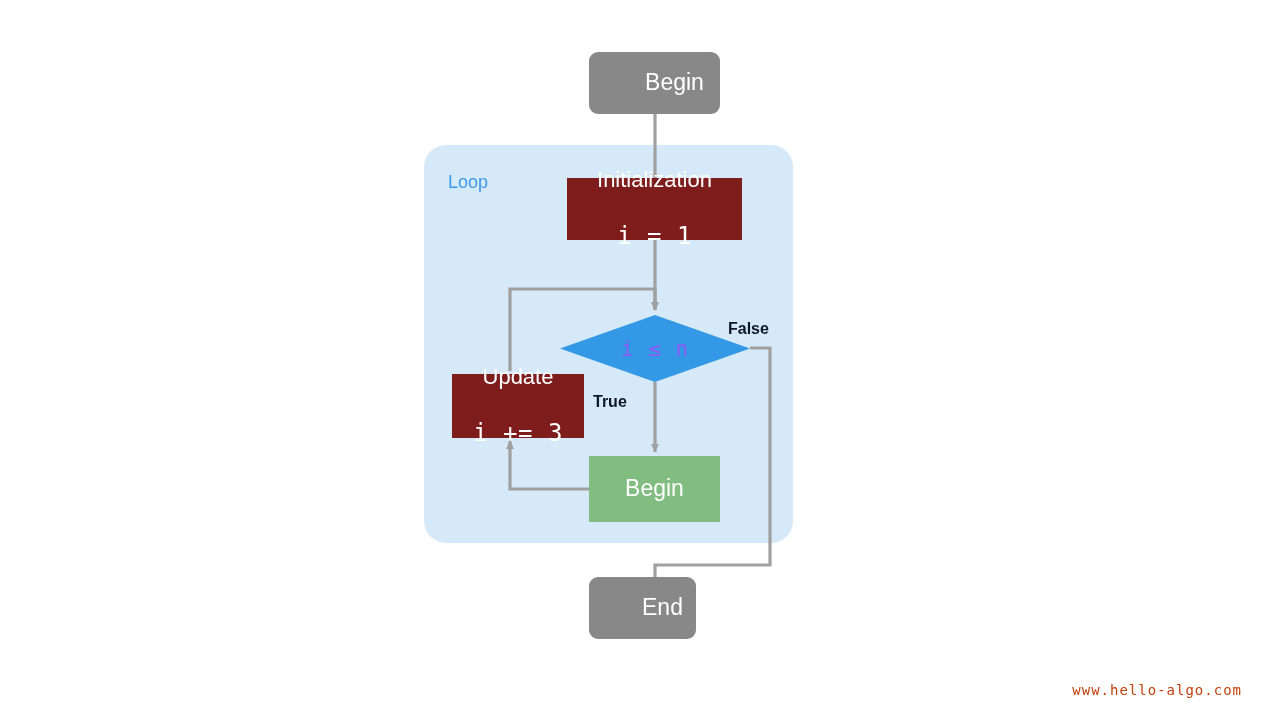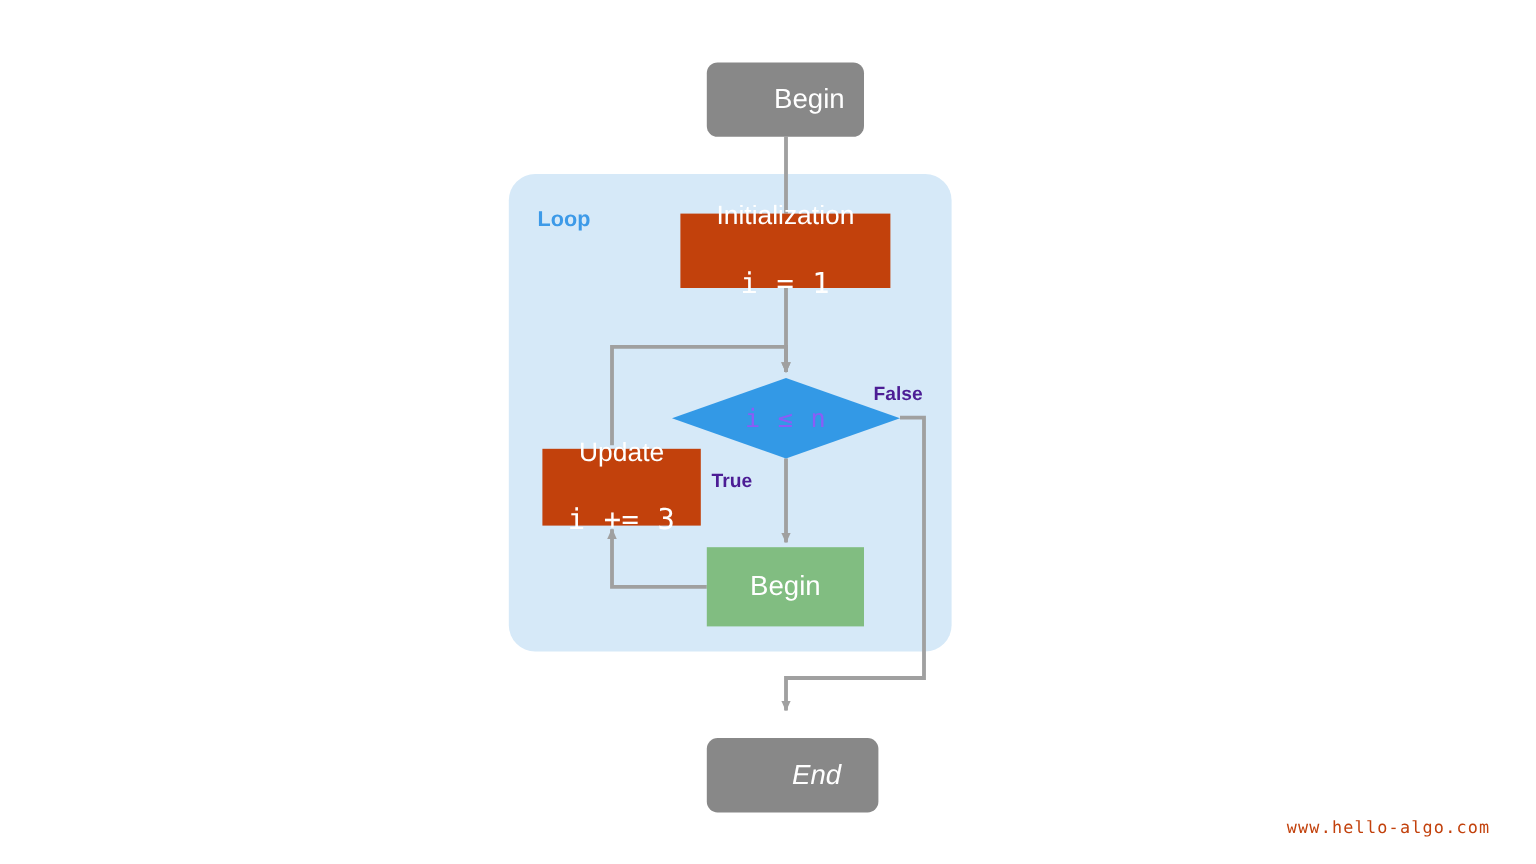--- a/index.html
+++ b/index.html
@@ -32,21 +32,21 @@
     text-align: center;
     line-height: 1.18;
   }
   .node-terminal {
     background: #888888;
     border-radius: 9px;
     font-size: 23px;
     padding-left: 40px;
   }
   .node-process {
-    background: #c2410c;
+    background: #7f1d1d;
     font-size: 22px;
     gap: 28px;
   }
   .node-task {
     background: #81bd81;
     font-size: 23px;
   }
   .line-mono {
     font-family: "DejaVu Sans Mono", "Liberation Mono", monospace;
     font-size: 24px;
@@ -62,30 +62,30 @@
     display: flex;
     align-items: center;
     justify-content: center;
     color: #8b5cf6;
     font-family: "DejaVu Sans Mono", "Liberation Mono", monospace;
     font-size: 21px;
     letter-spacing: 1px;
   }
   .edge-label {
     position: absolute;
-    color: #4c1d95;
+    color: #0f172a;
     font-size: 16px;
     font-weight: bold;
     white-space: nowrap;
   }
   .group-label {
     position: absolute;
     color: #3d9ae8;
     font-size: 18px;
-    font-weight: bold;
+    font-weight: normal;
     white-space: nowrap;
   }
   .watermark {
     position: absolute;
     right: 38px;
     bottom: 22px;
     color: #c2410c;
     font-family: "DejaVu Sans Mono", "Liberation Mono", monospace;
     font-size: 14px;
     letter-spacing: 1px;
@@ -138,20 +138,20 @@
 
 <div class="node node-process" style="left:452px;top:374px;width:132px;height:64px;">
   <span>Update</span>
   <span class="line-mono">i += 3</span>
 </div>
 
 <div class="node node-task" style="left:589px;top:456px;width:131px;height:66px;">
   <span>Begin</span>
 </div>
 
-<div class="node node-terminal" style="left:589px;top:615px;width:143px;height:62px;font-style:italic;">
+<div class="node node-terminal" style="left:589px;top:577px;width:107px;height:62px;">
   <span>End</span>
 </div>
 
 <div class="edge-label" style="left:593px;top:393px;">True</div>
 <div class="edge-label" style="left:728px;top:320px;">False</div>
 
 <div class="watermark">www.hello-algo.com</div>
 
 </body></html>

